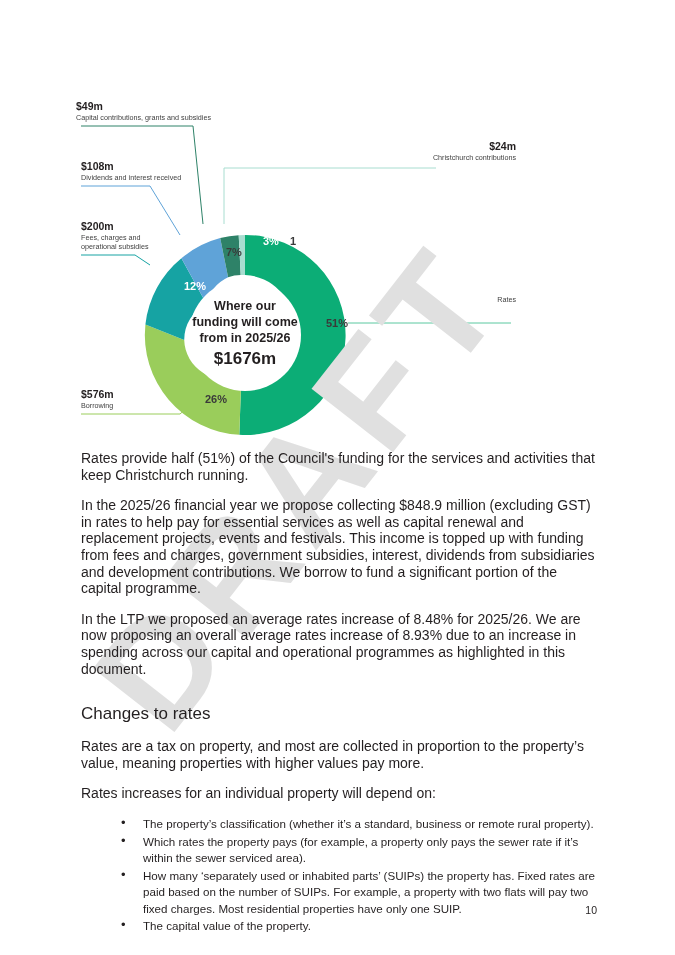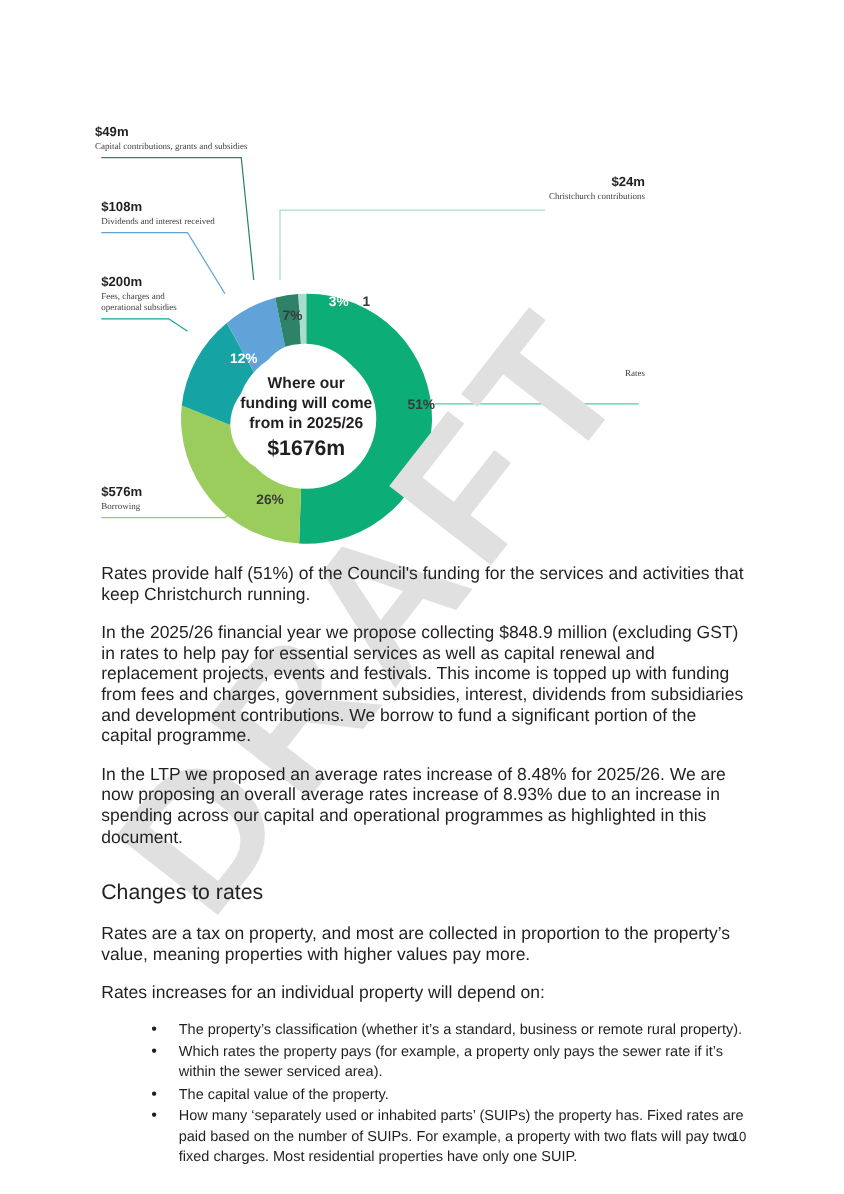--- a/index.html
+++ b/index.html
@@ -87,21 +87,20 @@
     line-height: 13px;
     display: block;
     white-space: nowrap;
   }
   .callout .desc {
     font-size: 7.2px;
     color: #3f3f3f;
     line-height: 9.4px;
     display: block;
     white-space: nowrap;
-    font-family: Liberation Serif, serif;
   }
   .callout.right-align { text-align: right; }
 
   
   .content {
     position: absolute;
     left: 81px;
     top: 450px;
     width: 516px;
     z-index: 6;
@@ -248,20 +247,20 @@
     <p class="body">In the LTP we proposed an average rates increase of 8.48% for 2025/26. We are now proposing an overall average rates increase of 8.93% due to an increase in spending across our capital and operational programmes as highlighted in this document.</p>
 
     <h2 class="section-heading">Changes to rates</h2>
 
     <p class="body">Rates are a tax on property, and most are collected in proportion to the property’s value, meaning properties with higher values pay more.</p>
     <p class="body">Rates increases for an individual property will depend on:</p>
 
     <ul class="bullets">
       <li>The property’s classification (whether it’s a standard, business or remote rural property).</li>
       <li>Which rates the property pays (for example, a property only pays the sewer rate if it’s within the sewer serviced area).</li>
+      <li>How many ‘separately used or inhabited parts’ (SUIPs) the property has. Fixed rates are paid based on the number of SUIPs. For example, a property with two flats will pay two fixed charges. Most residential properties have only one SUIP.</li>
       <li>The capital value of the property.</li>
-      <li>How many ‘separately used or inhabited parts’ (SUIPs) the property has. Fixed rates are paid based on the number of SUIPs. For example, a property with two flats will pay two fixed charges. Most residential properties have only one SUIP.</li>
     </ul>
   </div>
 
   <div class="page-number">10</div>
 
 </div>
 
 </body></html>

